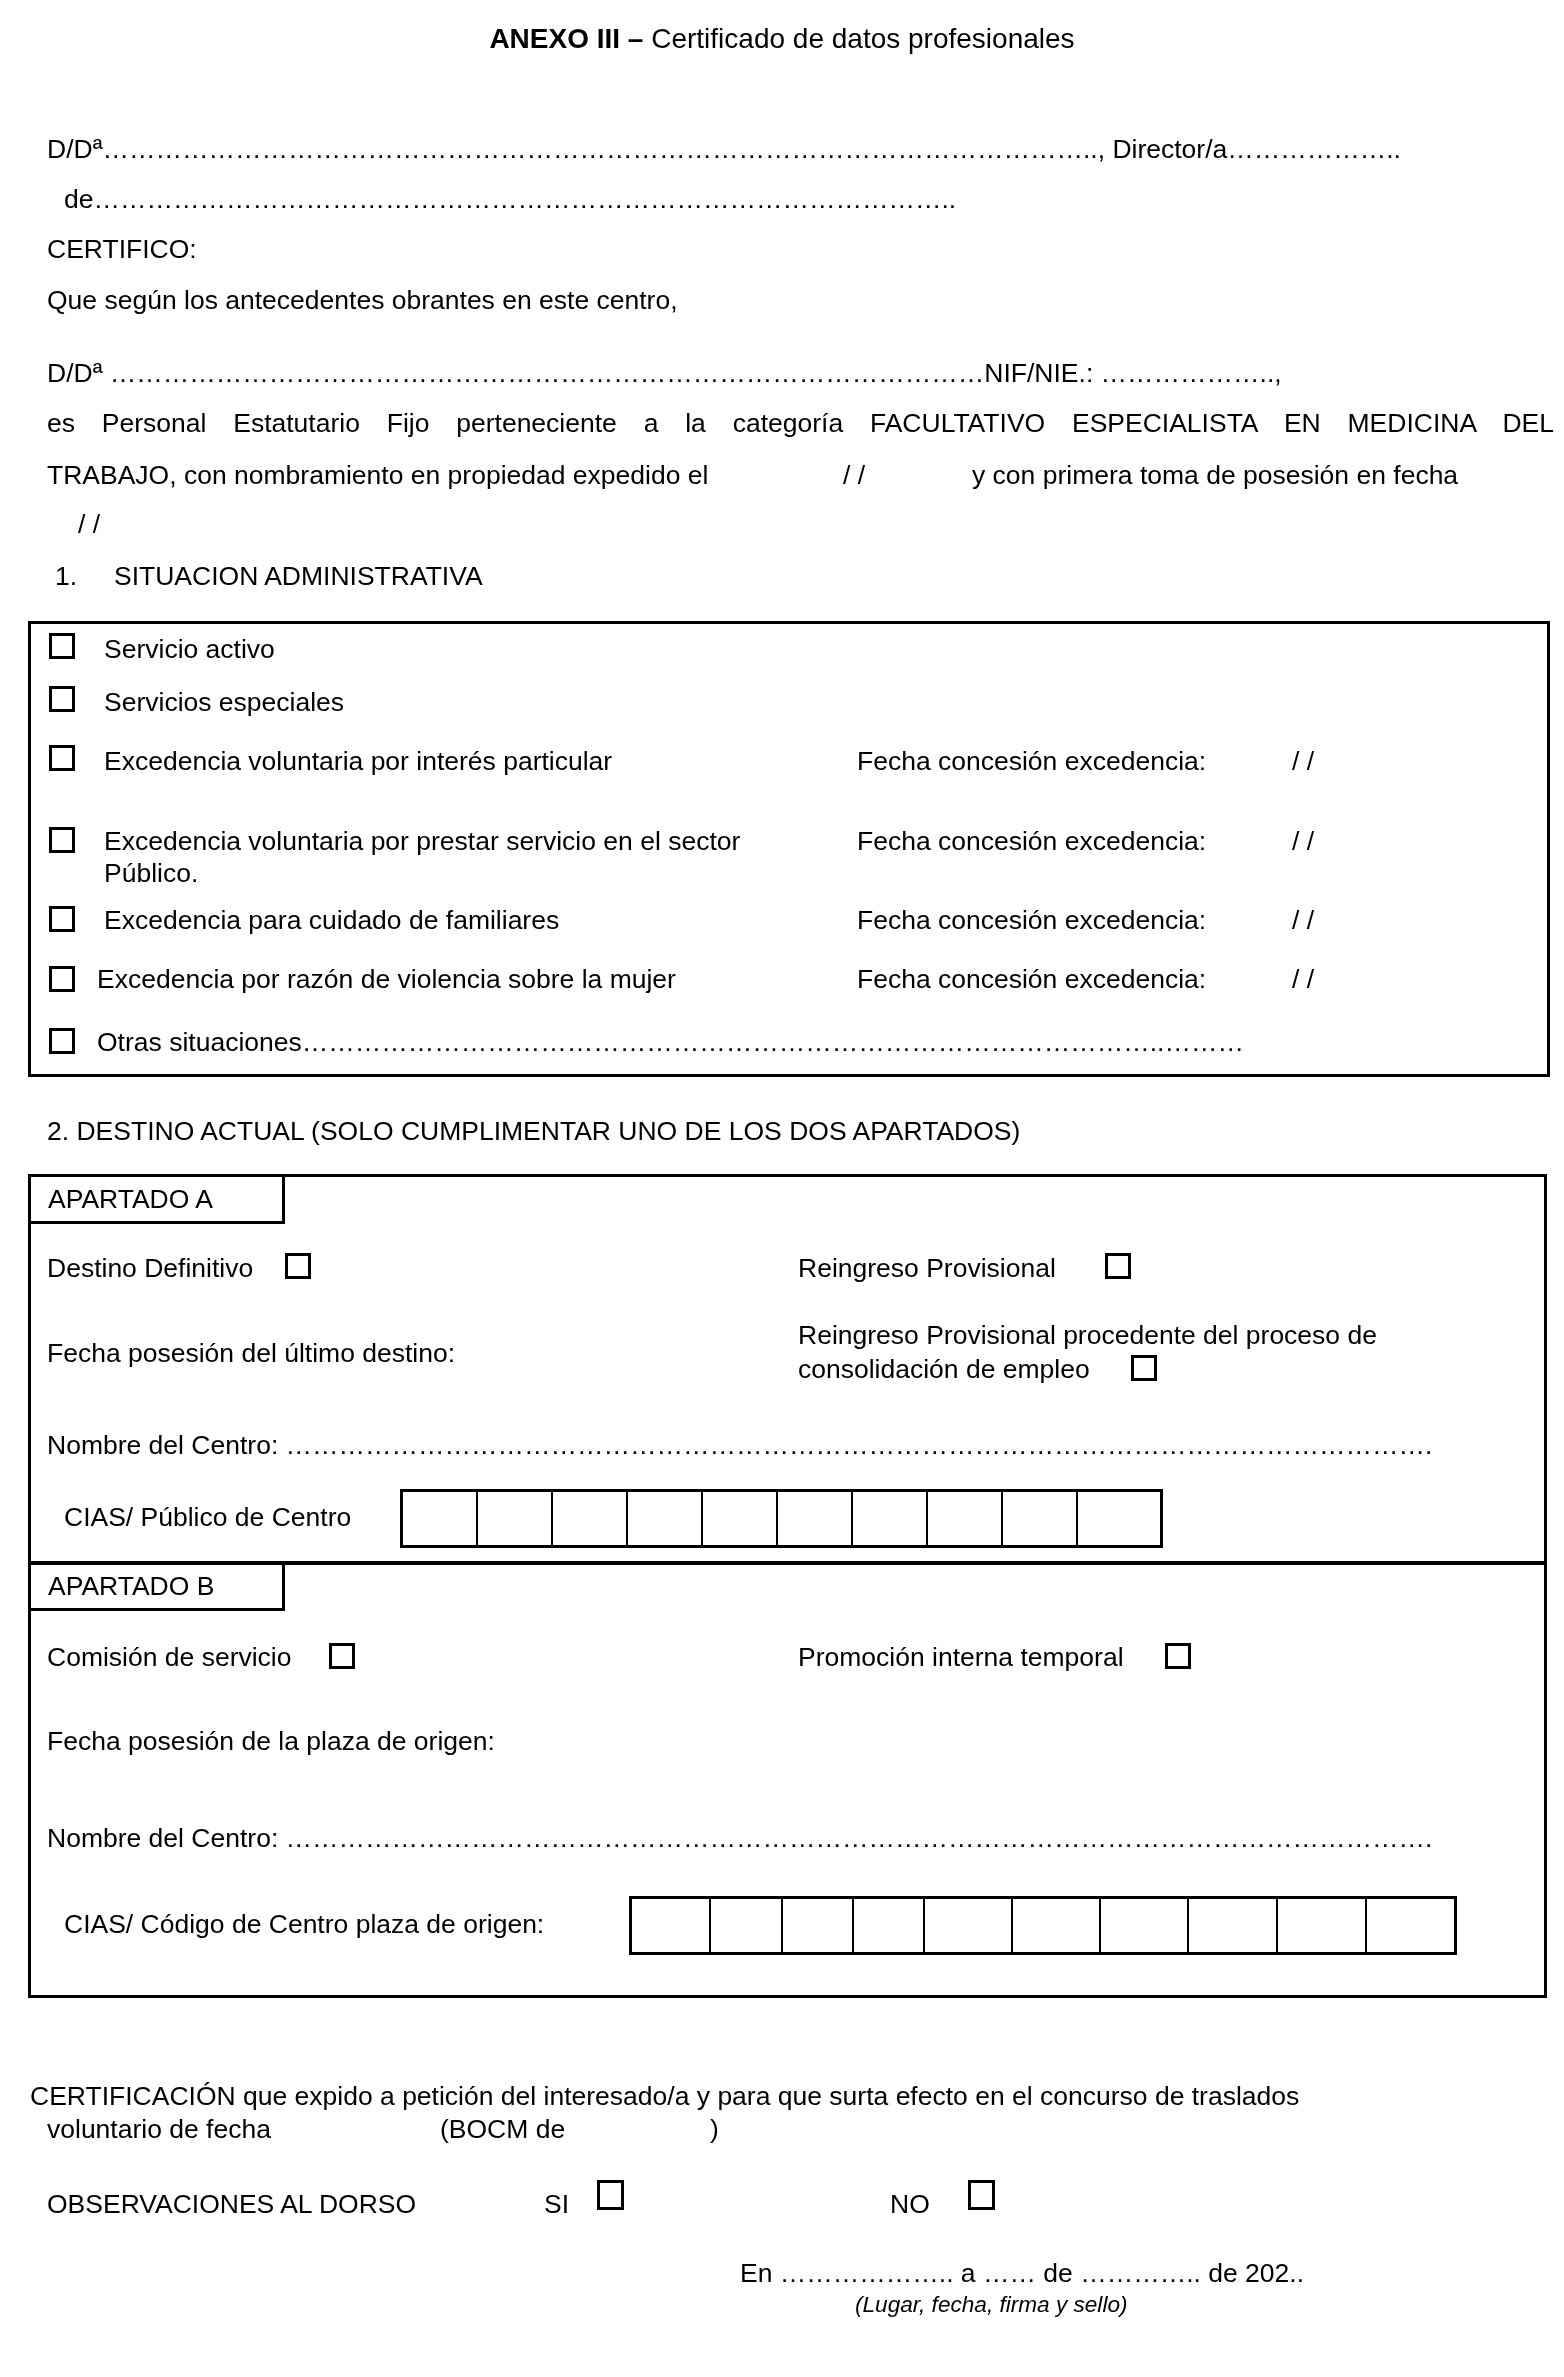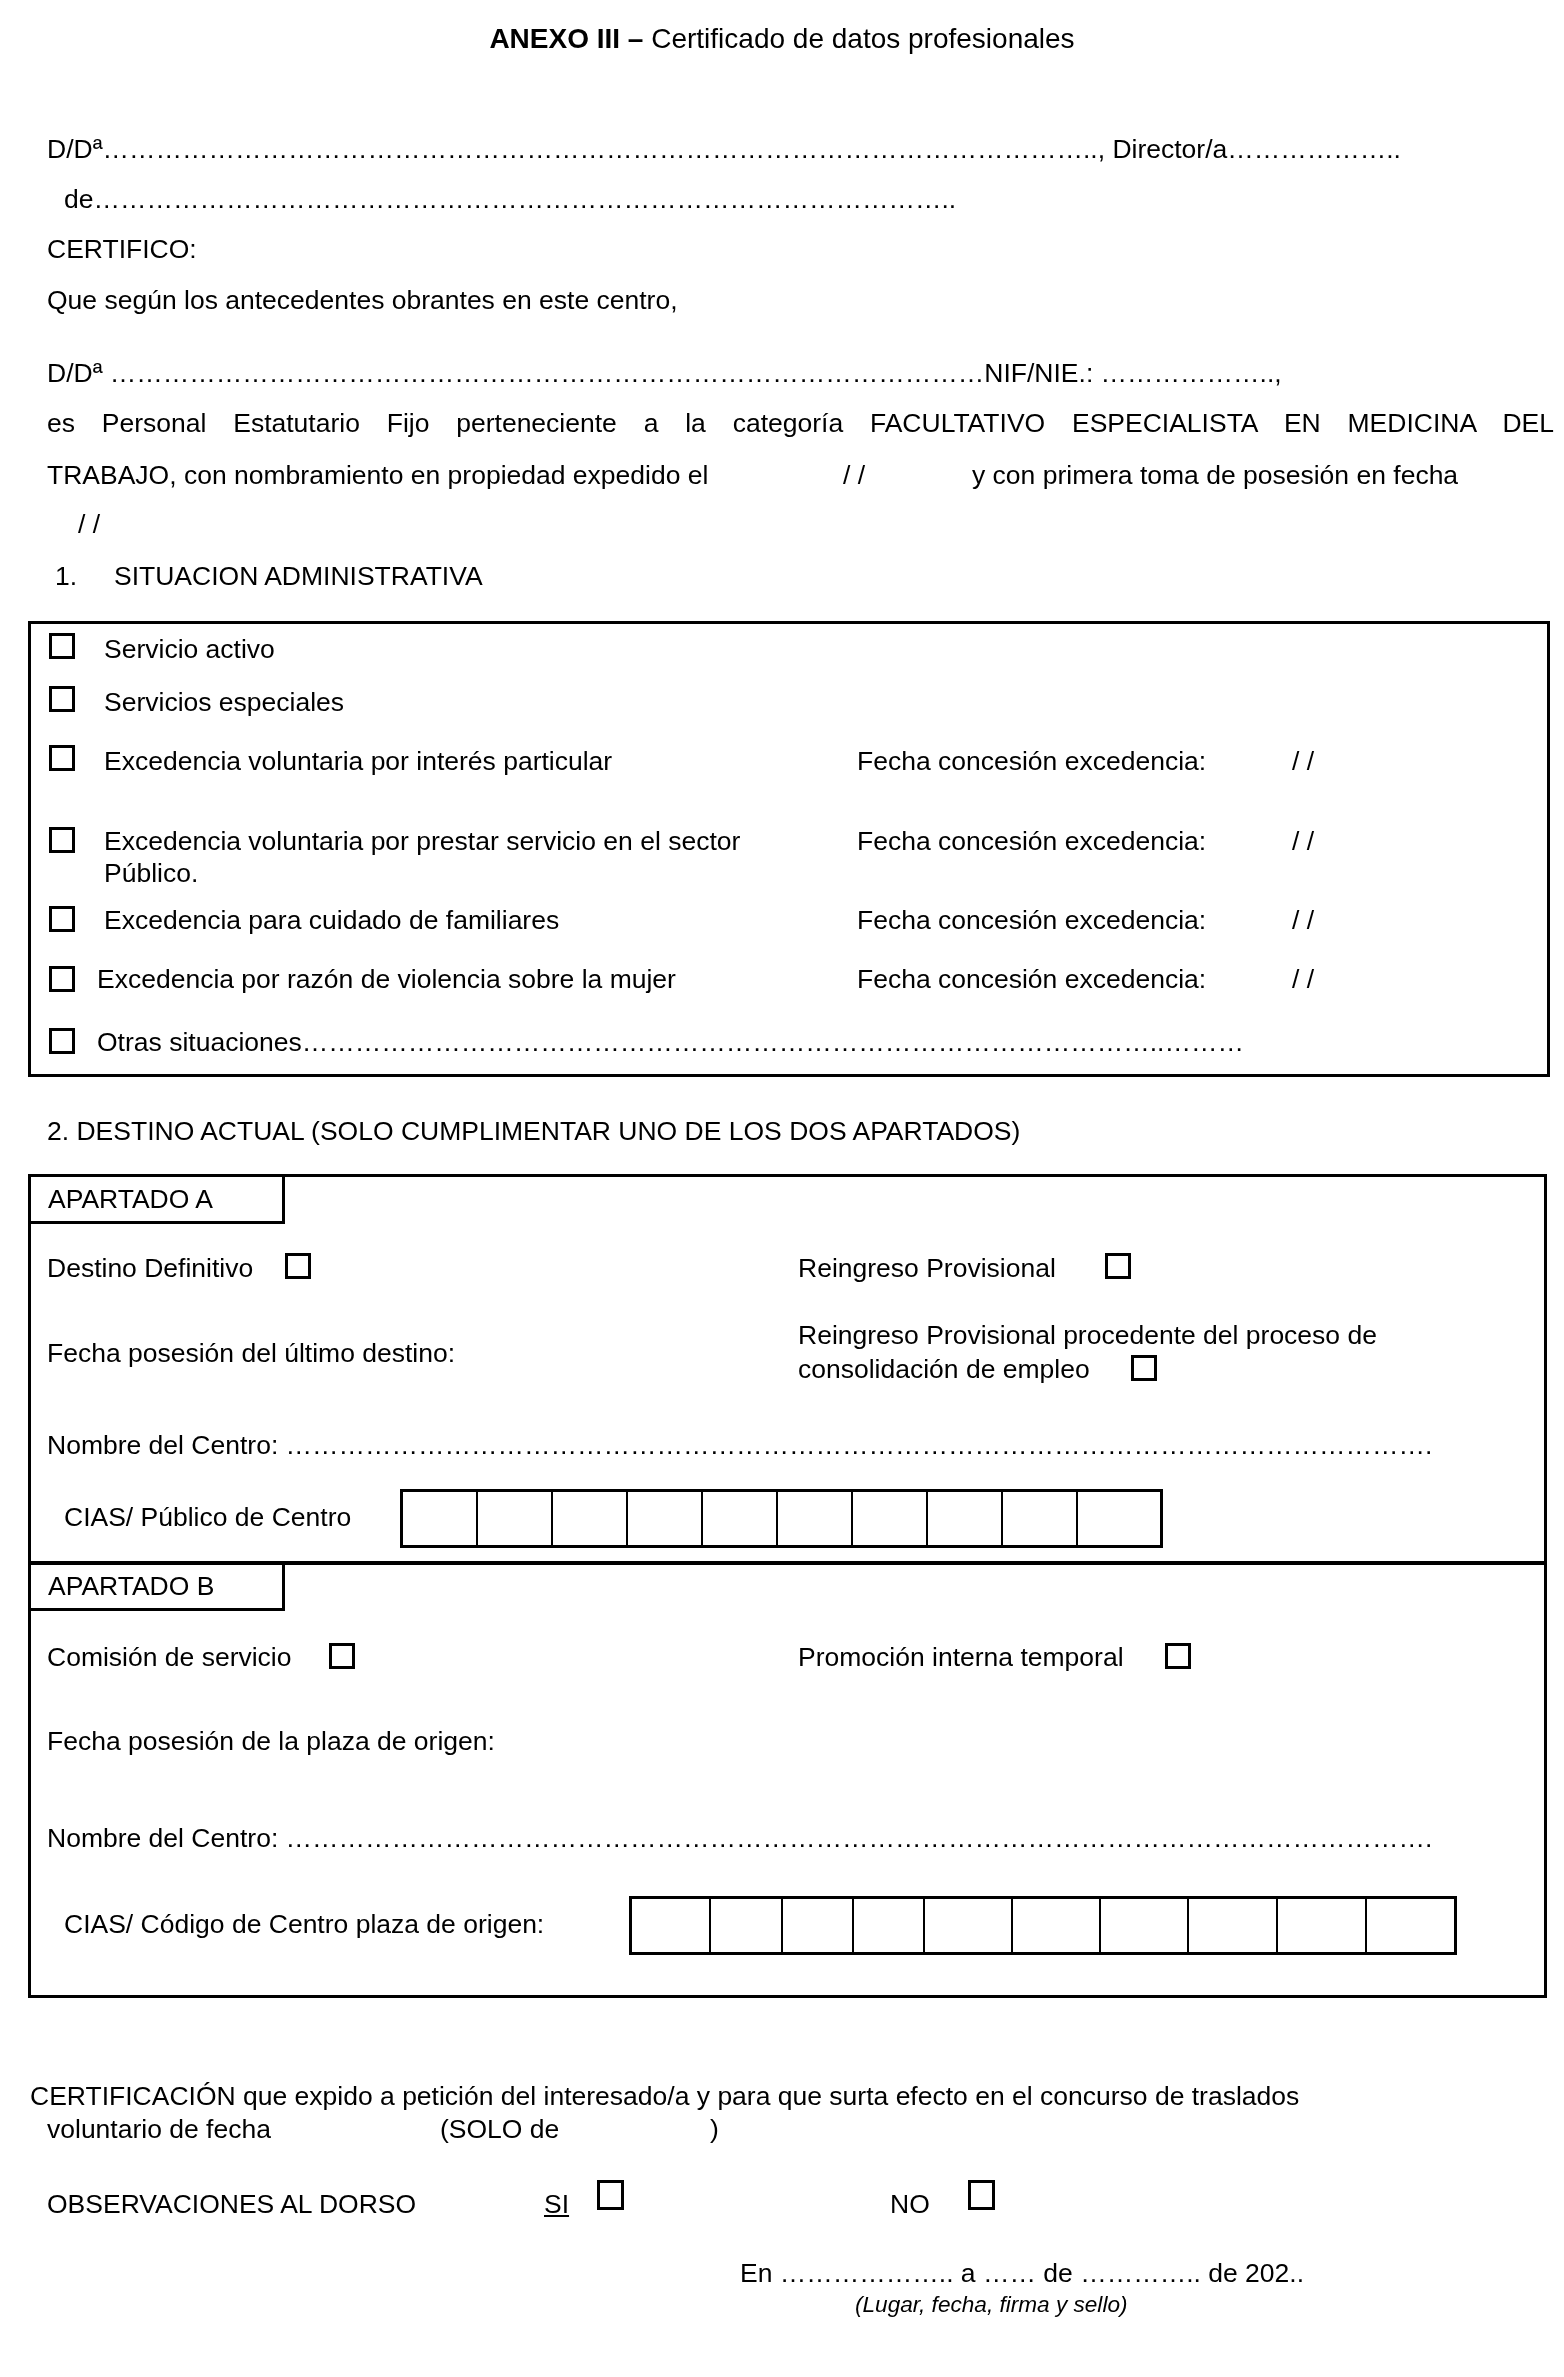--- a/index.html
+++ b/index.html
@@ -138,24 +138,24 @@
   <div class="cell" style="width:88px;"></div>
   <div class="cell" style="width:88px;"></div>
   <div class="cell" style="width:88px;"></div>
   <div class="cell" style="width:89px;"></div>
   <div class="cell" style="width:89px;"></div>
   <div class="cell" style="flex:1;"></div>
 </div>
 
 <div class="abs" style="left:30px; top:2081px;">CERTIFICACIÓN que expido a petición del interesado/a y para que surta efecto en el concurso de traslados</div>
 <div class="abs" style="left:47px; top:2114px;">voluntario de fecha</div>
-<div class="abs" style="left:440px; top:2114px;">(SOLO de</div>
+<div class="abs" style="left:440px; top:2114px;">(BOCM de</div>
 <div class="abs" style="left:710px; top:2114px;">)</div>
 
 <div class="abs" style="left:47px; top:2189px;">OBSERVACIONES AL DORSO</div>
-<div class="abs" style="left:544px; top:2189px;text-decoration:underline;">SI</div>
+<div class="abs" style="left:544px; top:2189px;">SI</div>
 <div class="cb" style="left:597px; top:2180px; width:26.5px; height:30px;"></div>
 <div class="abs" style="left:890px; top:2189px;">NO</div>
 <div class="cb" style="left:968px; top:2180px; width:26.5px; height:30px;"></div>
 
 <div class="abs" style="left:740px; top:2258px;">En ……………….. a …… de ………….. de 202..</div>
 <div class="abs italic" style="left:855px; top:2292px;">(Lugar, fecha, firma y sello)</div>
 
 
 </body></html>

